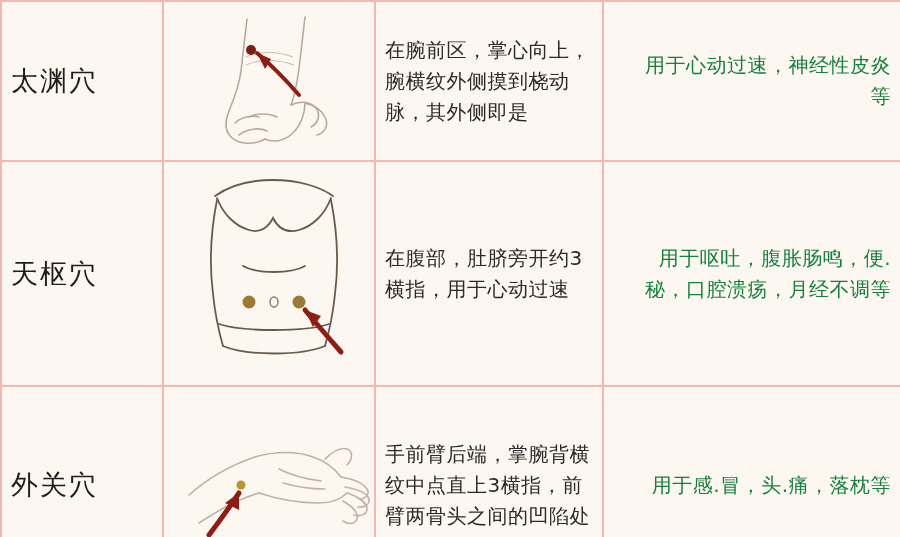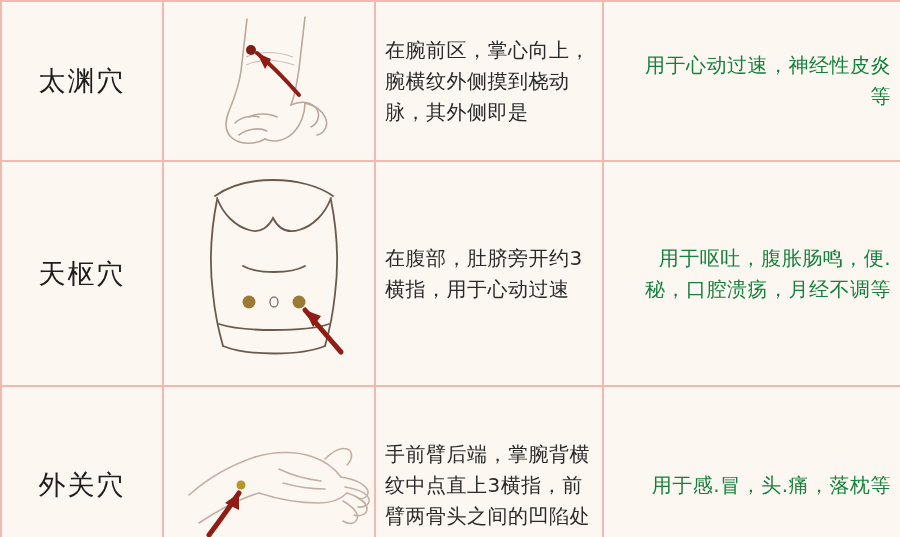--- a/index.html
+++ b/index.html
@@ -31,21 +31,21 @@
     padding: 9px;
   }
   col.c-name  { width: 162px; }
   col.c-img   { width: 212px; }
   col.c-loc   { width: 228px; }
   col.c-use   { width: 298px; }
 
   .acu-name {
     font-size: 27px;
     color: #1d1d1d;
-    text-align: center;
+    text-align: left;
     letter-spacing: 2px;
     font-family: "DejaVu Sans", "Liberation Sans", sans-serif;
   }
   .cell-text {
     font-size: 20px;
     line-height: 1.55;
     color: #2a2a2a;
     padding: 10px 14px 10px 16px;
     font-family: "DejaVu Sans", "Liberation Sans", sans-serif;
     letter-spacing: 0.5px;

